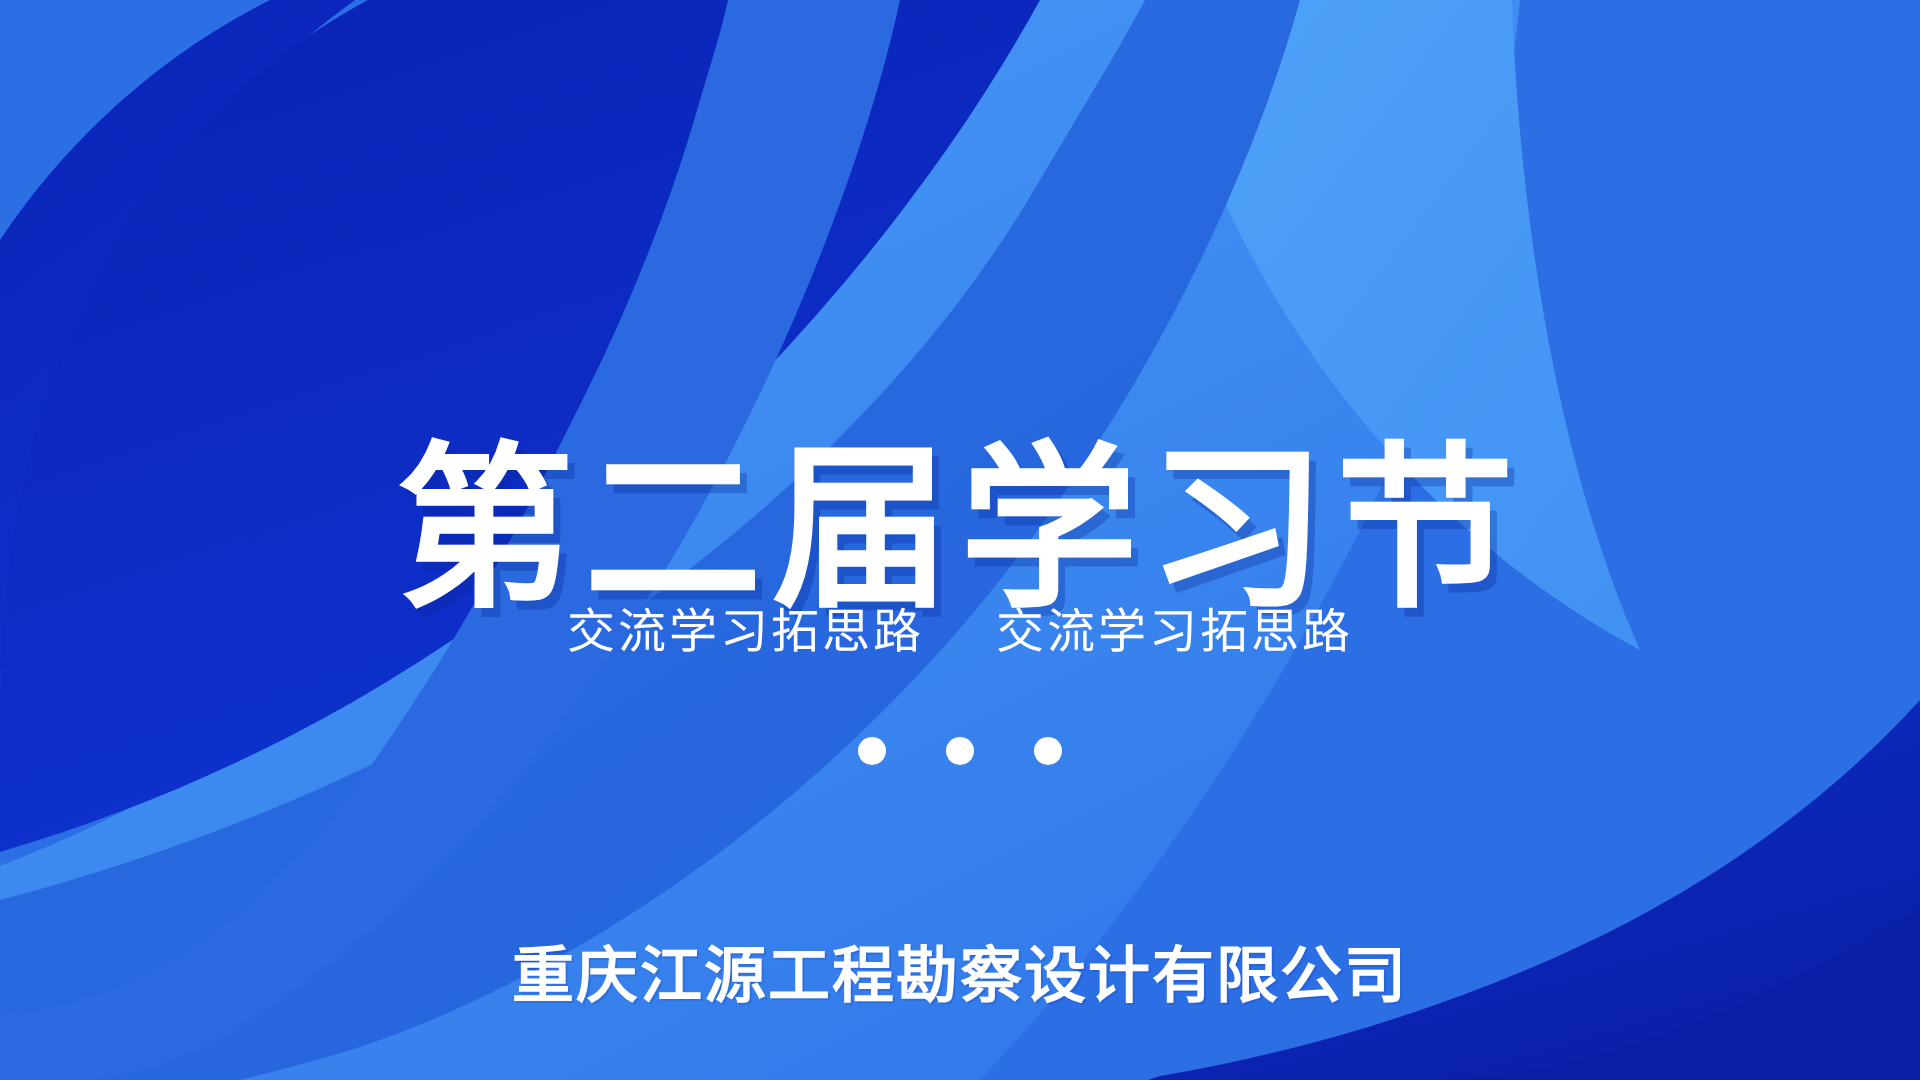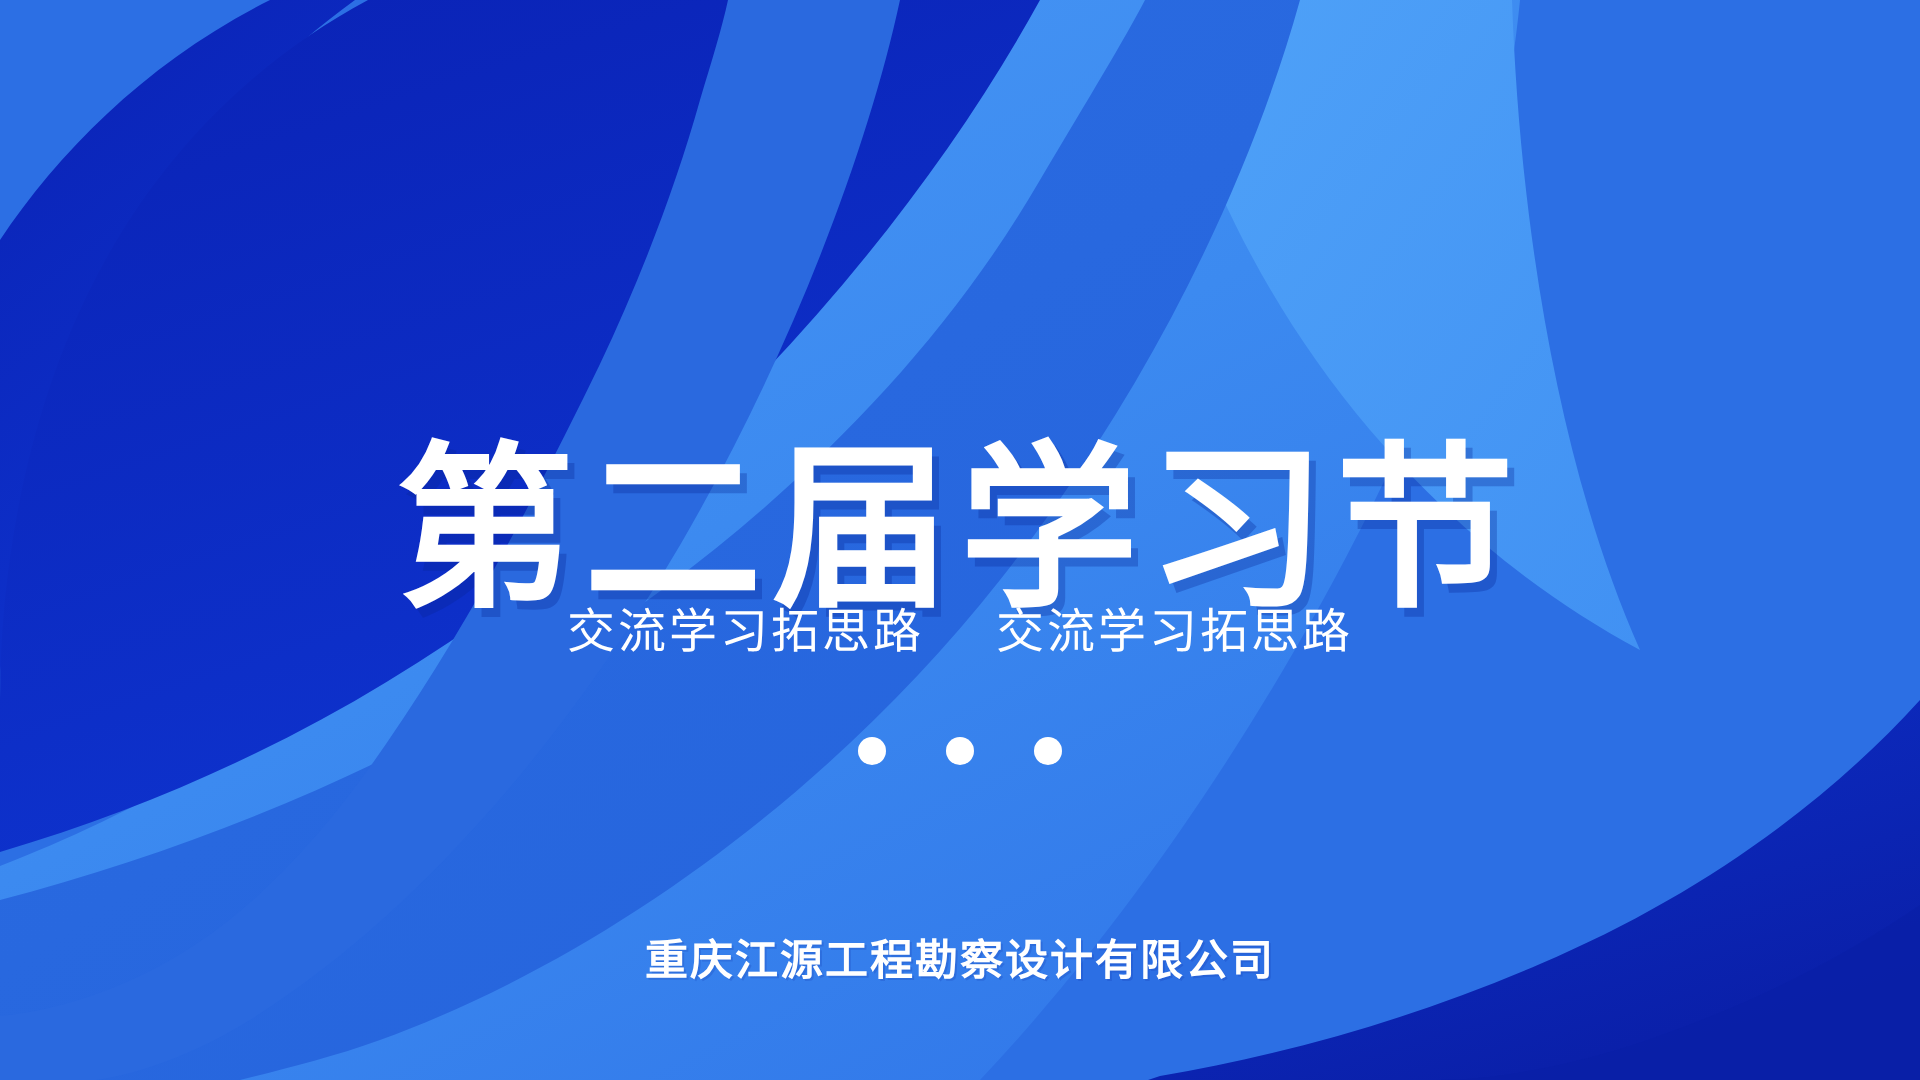--- a/index.html
+++ b/index.html
@@ -85,21 +85,21 @@
     background: #FFFFFF;
   }
 
   .company {
     position: absolute;
     top: 925px;
     left: 0;
     width: 1920px;
     text-align: center;
     color: #FFFFFF;
-    font-size: 43px;
+    font-size: 62px;
     font-weight: 700;
     letter-spacing: 2px;
     white-space: nowrap;
     text-shadow: 2px 2px 0 rgba(10, 40, 160, 0.18);
   }
 </style>
 </head>
 <body>
 
 <div id="stage">

